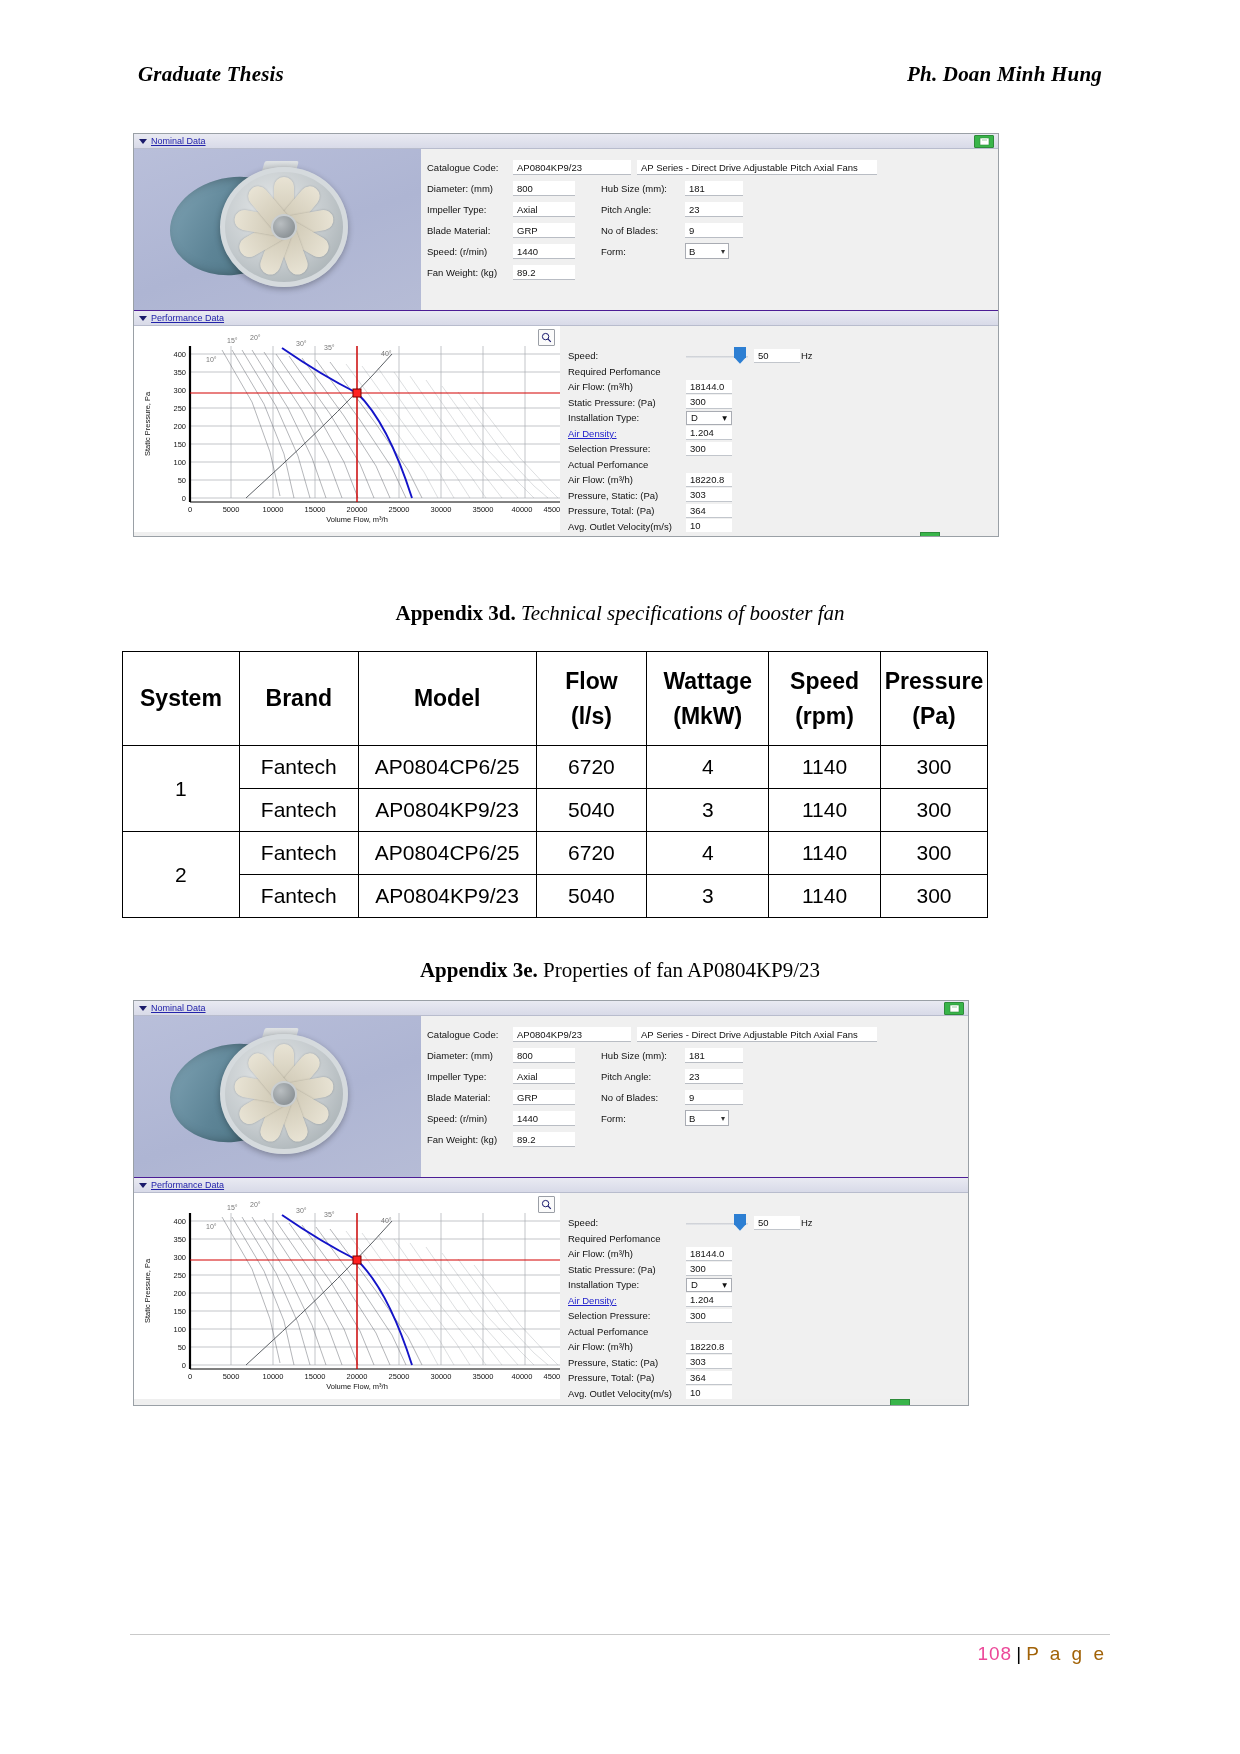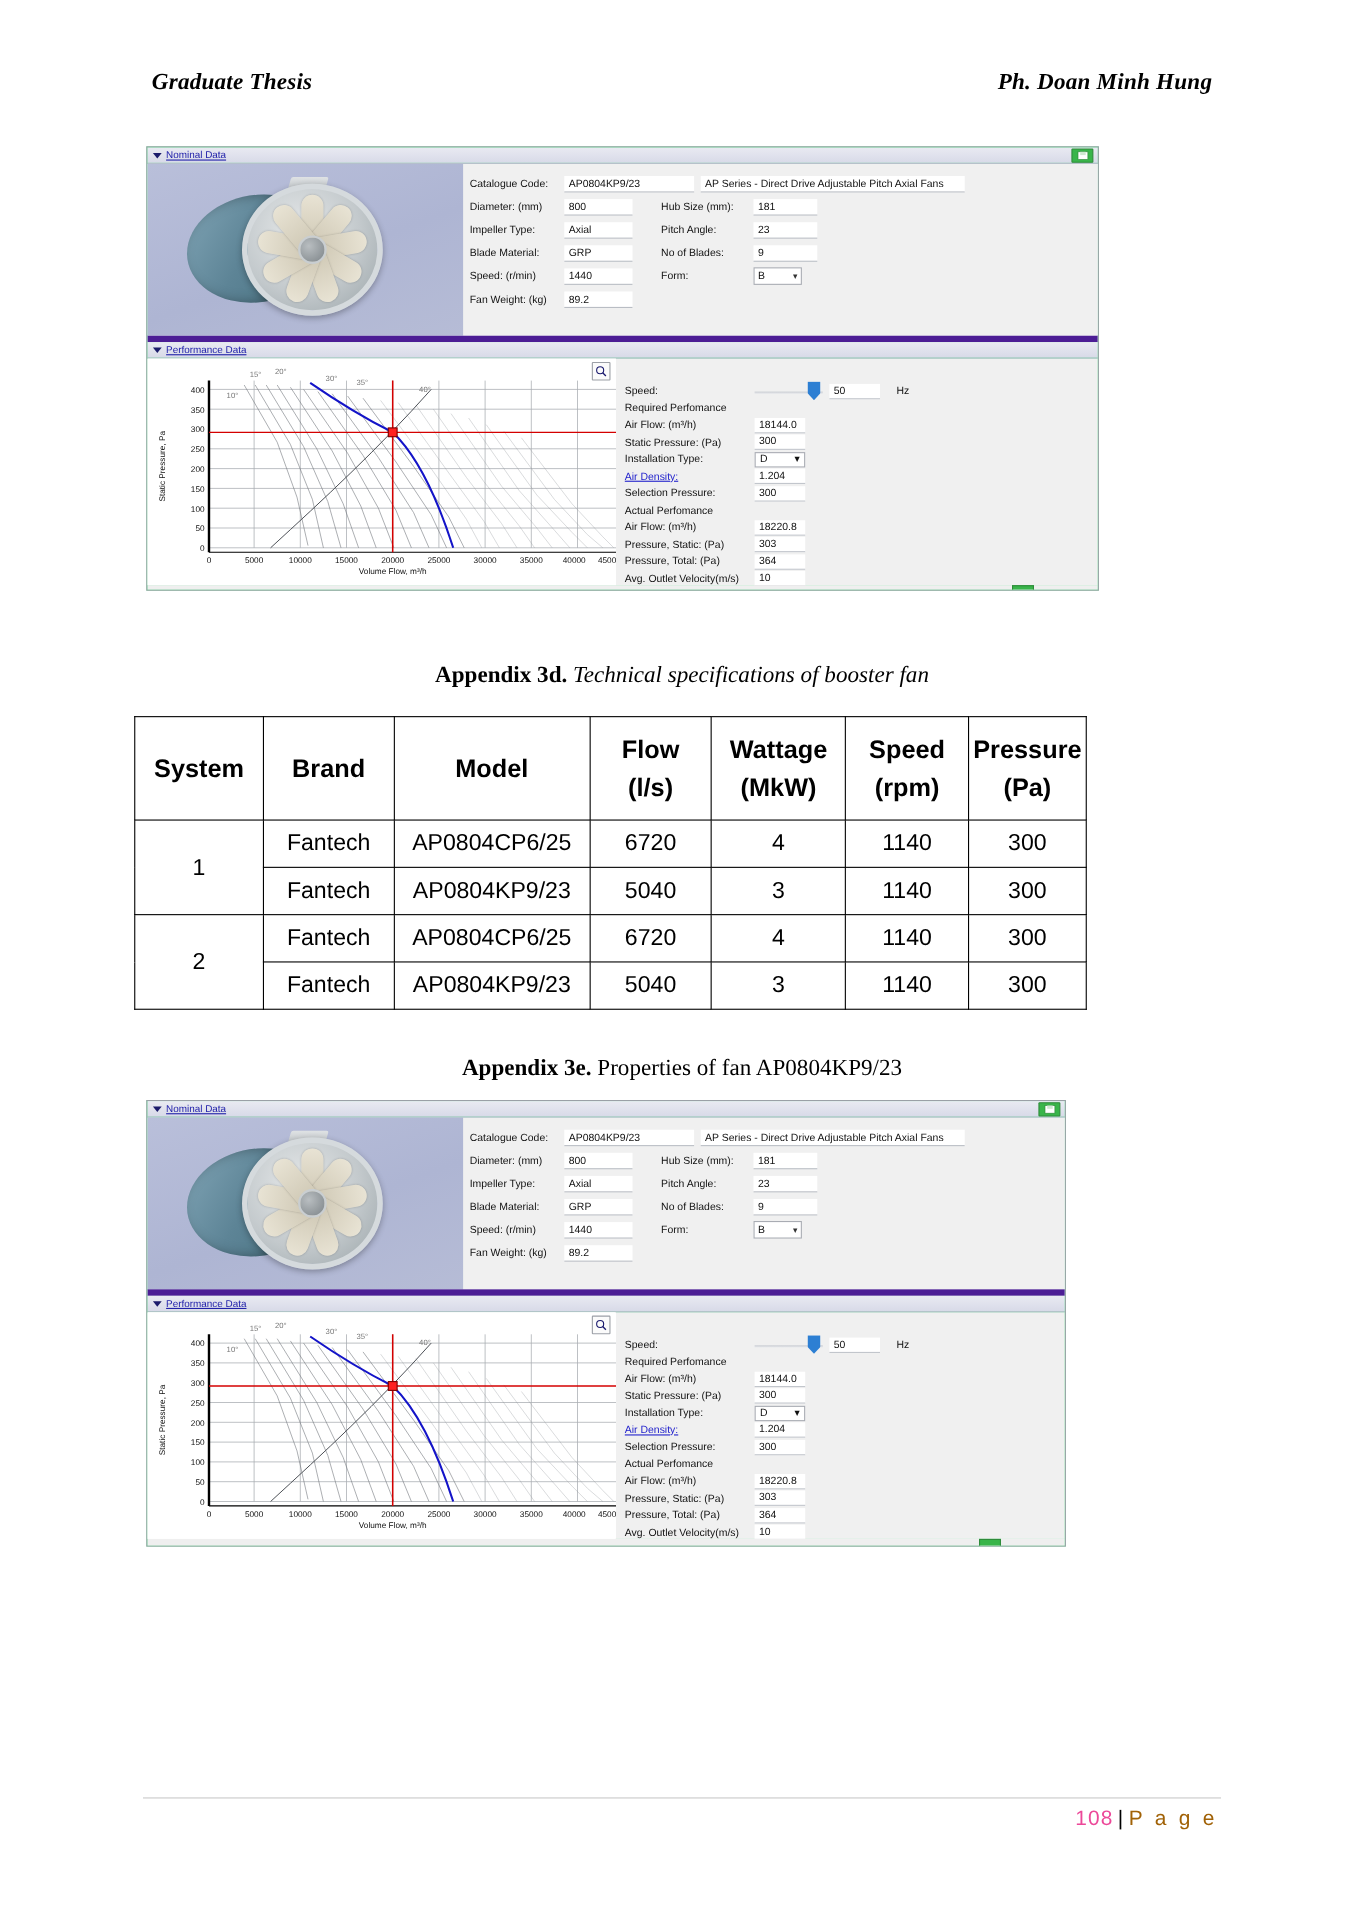--- a/index.html
+++ b/index.html
@@ -22,21 +22,21 @@
     font-family: "Liberation Serif", serif;
     font-style: italic; font-weight: 700;
     font-size: 21px; letter-spacing: .2px;
     color: #000;
   }
 
   
   .app-shot {
     position: absolute;
     border: 1px solid #9aa0a6;
-    background: #86efac;
+    background: #4c1d95;
     overflow: hidden;
   }
   .shot1 { left: 133px; top: 133px; width: 866px; height: 404px; }
   .shot2 { left: 133px; top: 1000px; width: 836px; height: 406px; }
 
   
   .sec-bar {
     height: 15px; background: linear-gradient(#e9eaf2,#d8dae8);
     border-bottom: 1px solid #b8bccd;
     display: flex; align-items: center; gap: 4px;
@@ -55,21 +55,21 @@
     position: absolute; right: 4px; top: 1px;
     width: 20px; height: 13px; background: #39b54a;
     border: 1px solid #2e8b3a; border-radius: 1px;
     display: flex; align-items: center; justify-content: center;
   }
   .save-btn svg { display: block; }
 
   
   .nominal {
     display: flex; background: #eceff6; height: 162px;
-    border-bottom: 6px solid #4c1d95;
+    border-bottom: 1px solid #4c1d95;
   }
   .fan-img {
     width: 287px; height: 100%;
     background: linear-gradient(160deg,#b9bfda 0%,#aeb5d3 55%,#b6bcd6 100%);
     position: relative; overflow: hidden; flex: 0 0 auto;
   }
   .fan-casing {
     position: absolute; left: 36px; top: 28px;
     width: 128px; height: 98px; border-radius: 50%/50%;
     background: linear-gradient(120deg,#7fa3b4 0%,#5d8496 45%,#47707f 100%);
@@ -157,21 +157,21 @@
     background: #fff; border-bottom: 1px solid #c2c6cc;
     min-width: 46px; height: 14px; line-height: 14px; padding: 0 4px; font-size: 9.5px;
   }
   .p-val.w-sel { width: 40px; border: 1px solid #a9acb3; background: #fff;
                  display: inline-flex; align-items: center; justify-content: space-between; }
   .slider { position: relative; width: 62px; height: 14px; flex: 0 0 auto; margin-right: 6px; }
   .slider .track { position: absolute; top: 7px; left: 0; right: 0; height: 2px;
                    background: linear-gradient(#c9ccd2,#e7e9ec); }
   .slider .thumb { position: absolute; left: 48px; top: -2px; width: 12px; height: 17px;
                    background: #2d7fd3; clip-path: polygon(0 0,100% 0,100% 62%,50% 100%,0 62%); }
-  .hz { margin-left: 15px; font-size: 9.5px; }
+  .hz { margin-left: 1px; font-size: 9.5px; }
   .bottom-strip { height: 12px; background: #efefef; position: relative; }
   .bottom-strip .grn { position: absolute; right: 58px; top: 0; width: 20px; height: 11px;
                        background: #39b54a; border: 1px solid #2e8b3a; }
 
   
   .caption {
     position: absolute; left: 0; width: 100%; text-align: center;
     font-family: "Liberation Serif", serif; font-size: 21px; color: #000;
   }
   .caption b { font-weight: 700; }

